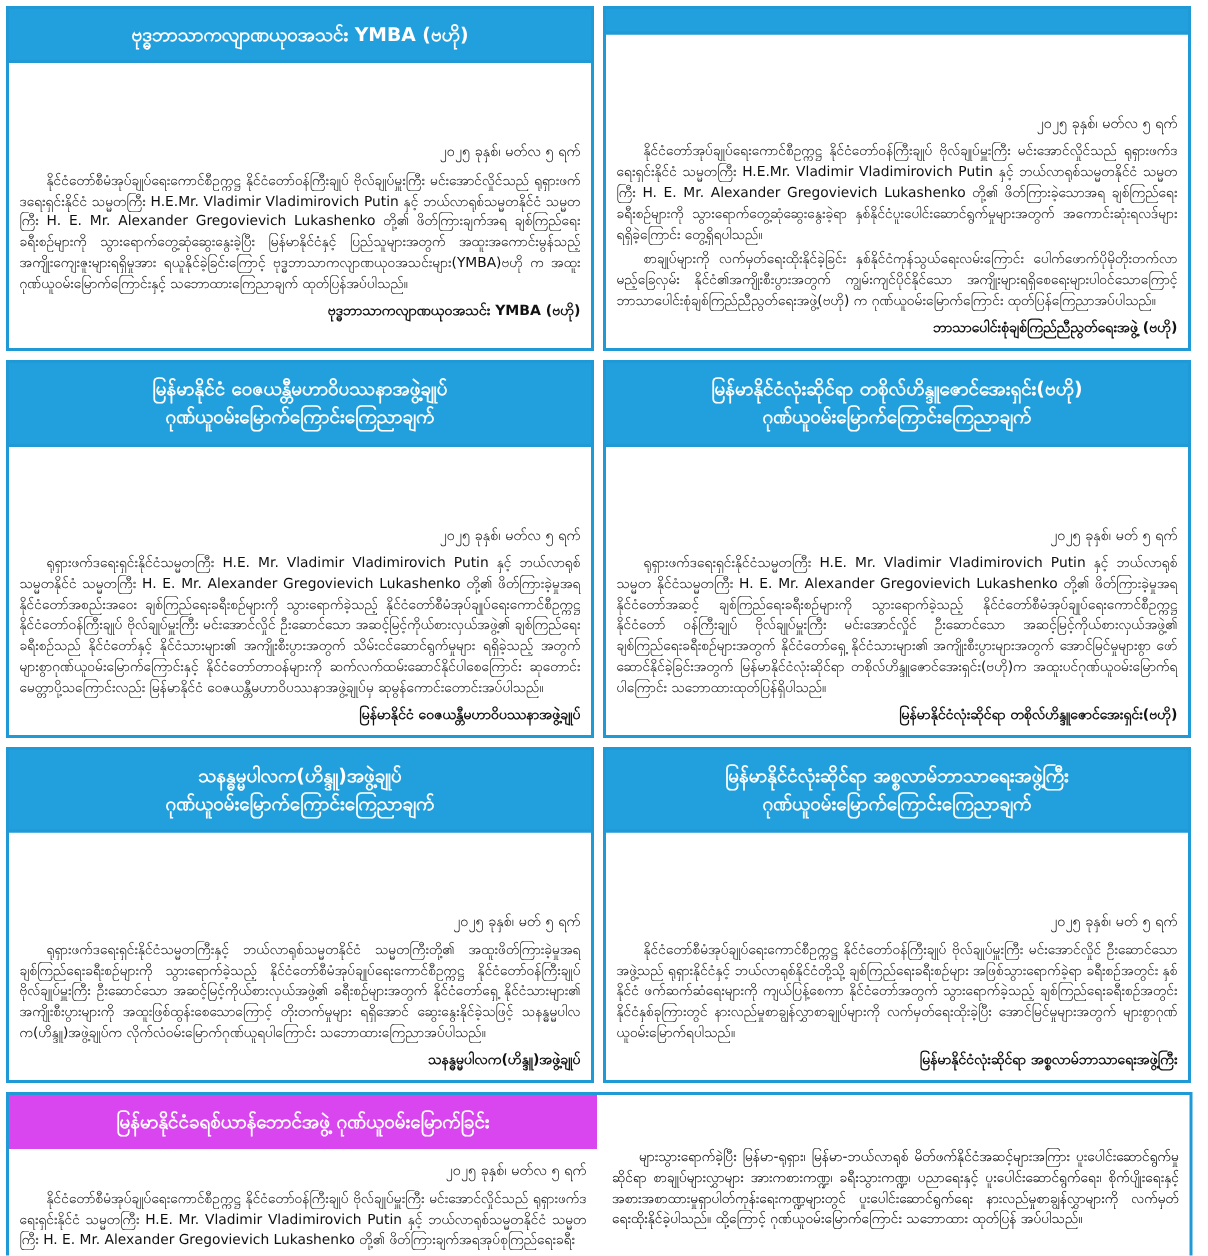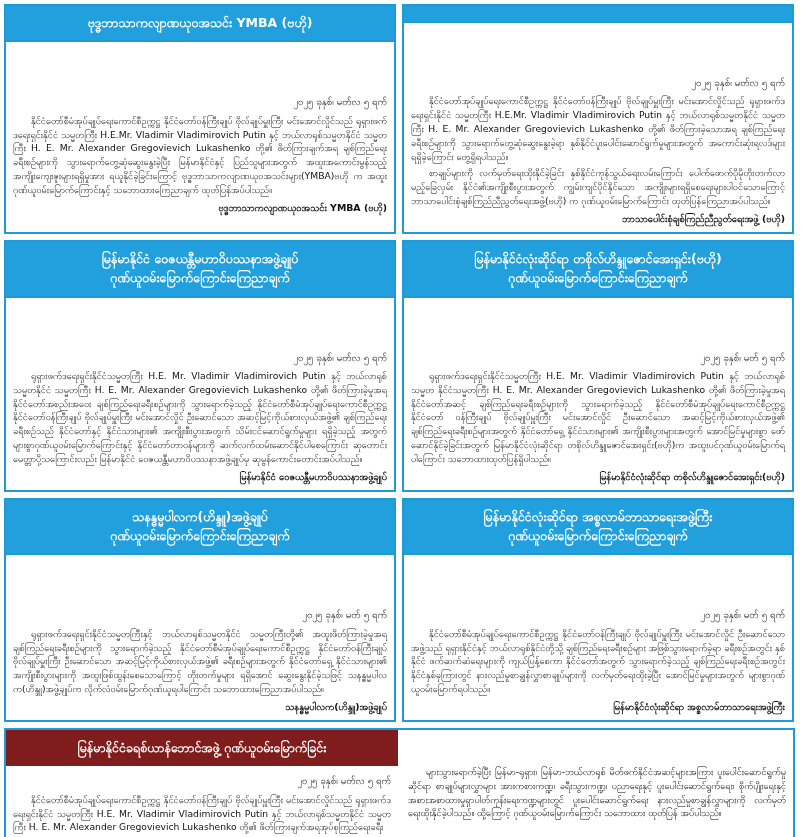--- a/index.html
+++ b/index.html
@@ -64,21 +64,21 @@
     margin-top:4px;
   }
   .sign .l{display:block;}
   .full-inner{
     display:flex;
     gap:0;
   }
   .full-left{width:392px;box-sizing:border-box;border-right:0;}
   .full-right{flex:1;box-sizing:border-box;padding:6px 7px 6px 10px;font-size:9.2px;line-height:1.5;text-align:justify;margin-top:29px;}
   .hdr-solo{
-    background:#7f1d1d;color:#fff;text-align:center;font-weight:bold;
+    background:#d946ef;color:#fff;text-align:center;font-weight:bold;
     font-size:12.5px;line-height:1.55;padding:8px 8px 9px 8px;
   }
 </style>
 </head>
 <body>
 
 <div class="page">
   <div class="grid">
 
     <div class="card half">

